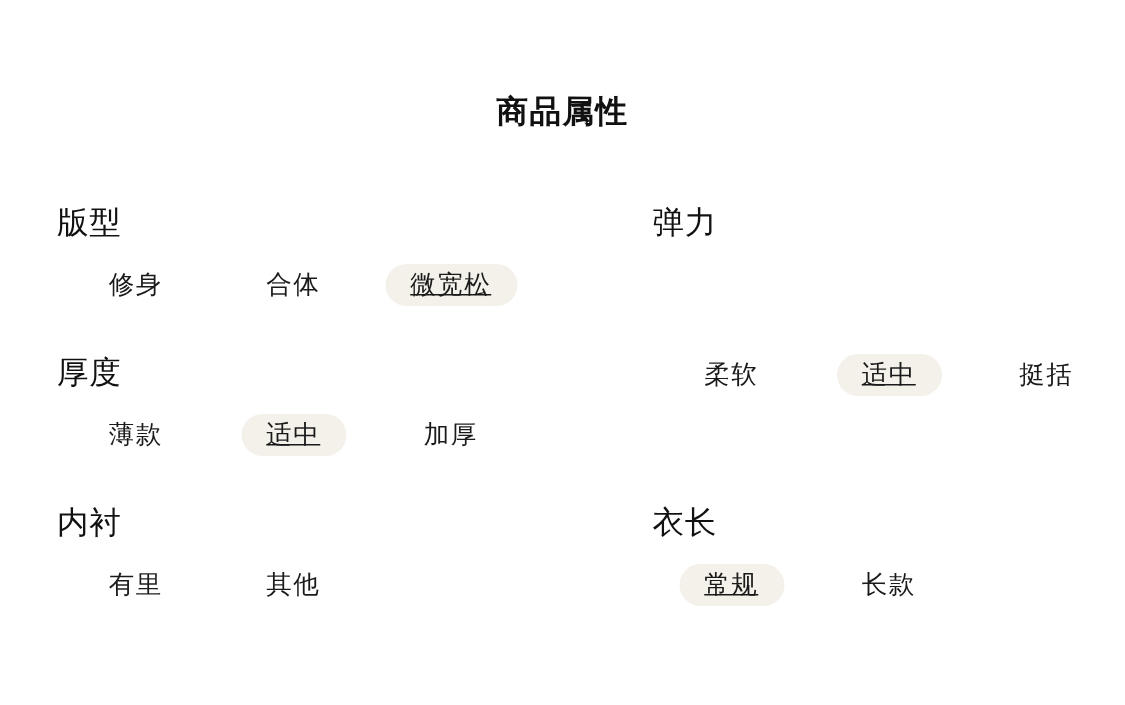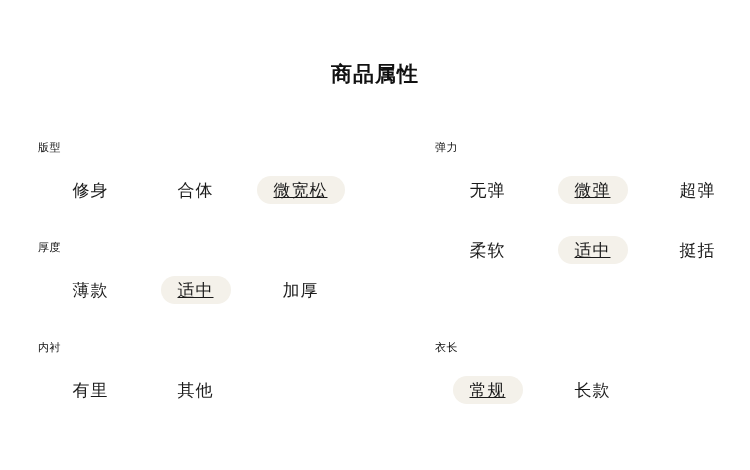--- a/index.html
+++ b/index.html
@@ -42,21 +42,21 @@
     display: grid;
     grid-template-columns: 397px 315px;
     grid-auto-rows: 100px;
     padding-left: 38px;
     box-sizing: border-box;
   }
   .attr-group {
     position: relative;
   }
   .attr-label {
-    font-size: 11px;
+    font-size: 21px;
     font-weight: normal;
     color: #111111;
     line-height: 24px;
     letter-spacing: 0.5px;
     margin: 0 0 16px 0;
   }
   .option-row {
     display: grid;
     grid-template-columns: repeat(3, 1fr);
     width: 315px;
@@ -101,31 +101,20 @@
           <div class="option-cell">
             <span class="option">合体</span>
           </div>
           <div class="option-cell">
             <span class="option selected">微宽松</span>
           </div>
         </div>
       </div>
       <div class="attr-group">
         <div class="attr-label">弹力</div>
-        <div class="option-row">
-          <div class="option-cell">
-            <span class="option">无弹</span>
-          </div>
-          <div class="option-cell">
-            <span class="option selected">微弹</span>
-          </div>
-          <div class="option-cell">
-            <span class="option">超弹</span>
-          </div>
-        </div>
       </div>
       <div class="attr-group">
         <div class="attr-label">厚度</div>
         <div class="option-row">
           <div class="option-cell">
             <span class="option">薄款</span>
           </div>
           <div class="option-cell">
             <span class="option selected">适中</span>
           </div>

